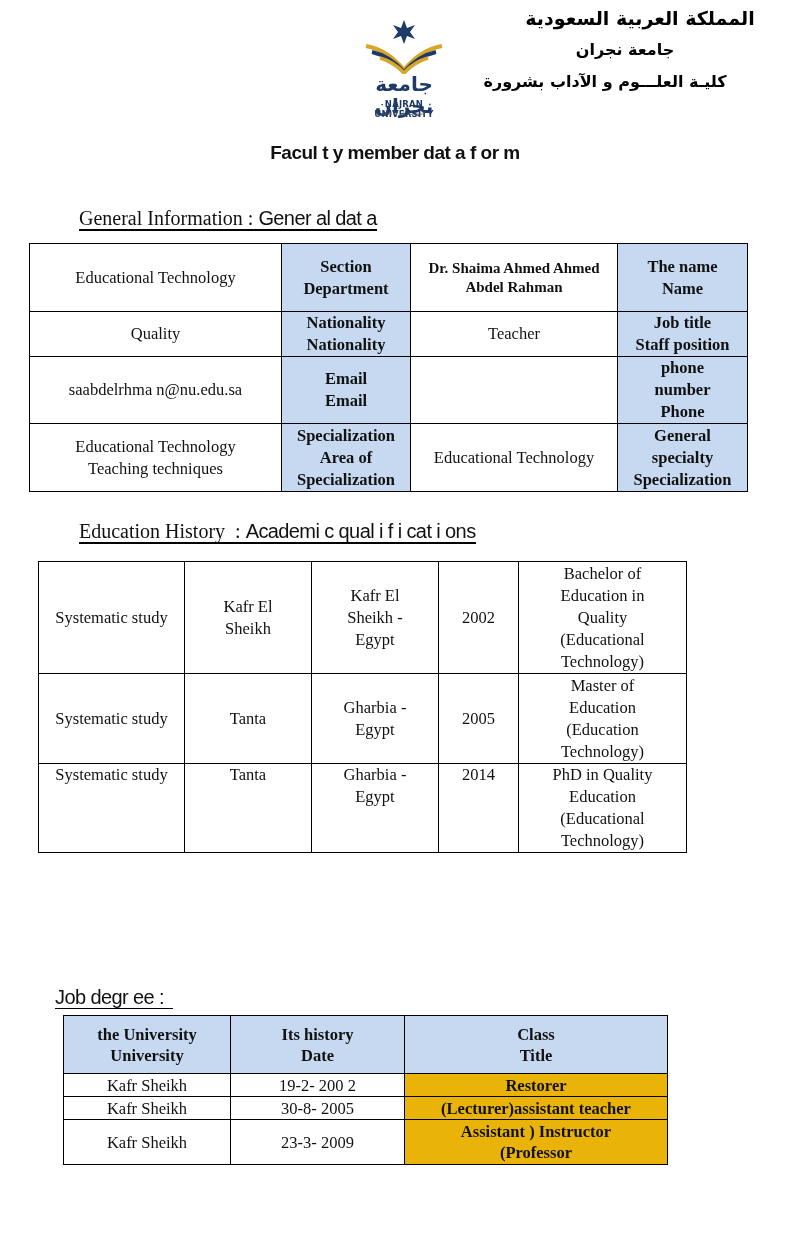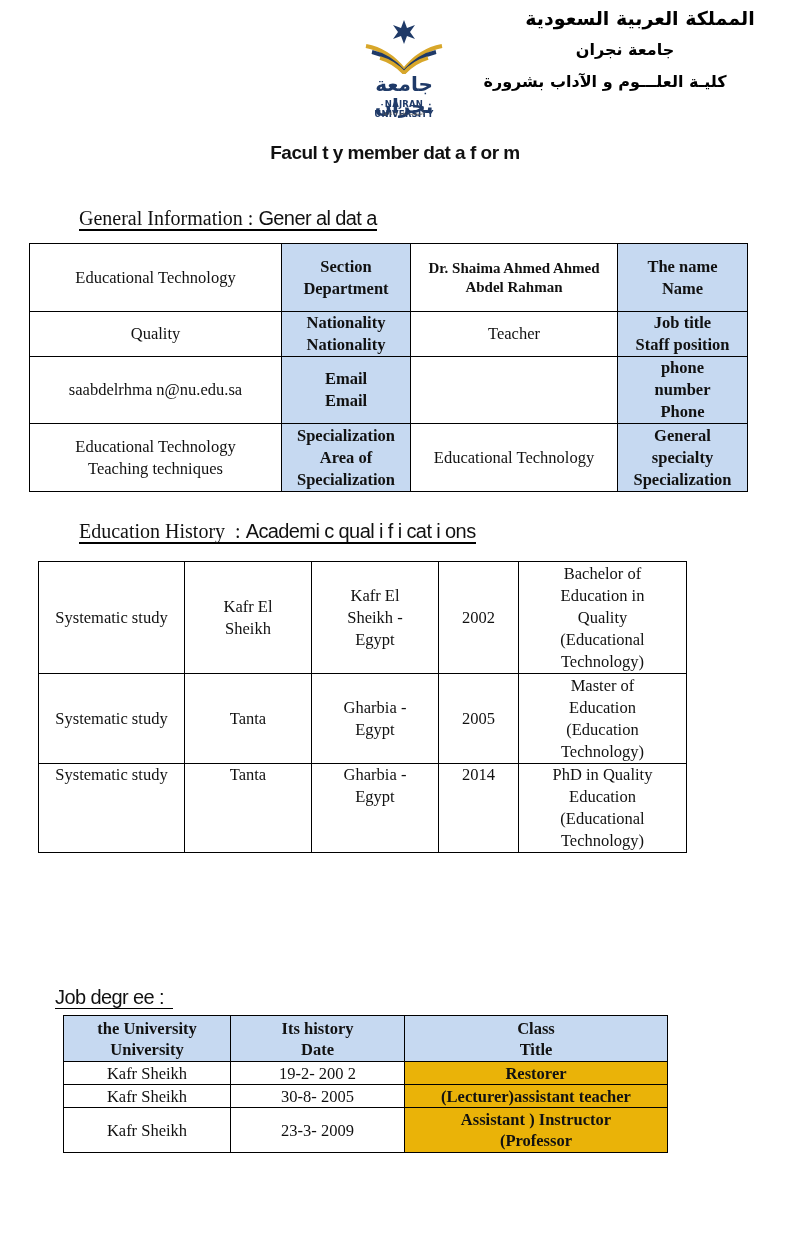--- a/index.html
+++ b/index.html
@@ -165,21 +165,21 @@
 
 <div class="section-title" style="left:55px; top:986px; border-bottom-width:1.5px; width:118px;"><span class="sans">Job degr ee :</span></div>
 
 <table id="jobdeg">
   <colgroup>
       <col style="width:167px">
       <col style="width:174px">
       <col style="width:263px">
     </colgroup>
   <tbody>
-      <tr style="height:46px">
+      <tr style="height:58px">
     <th style="white-space:pre-line">the University
 University</th>
     <th style="white-space:pre-line">Its history
 Date</th>
     <th style="white-space:pre-line">Class
 Title</th>
   </tr>
   <tr style="height:23px">
     <td>Kafr Sheikh</td>
     <td>19-2- 200 2</td>

